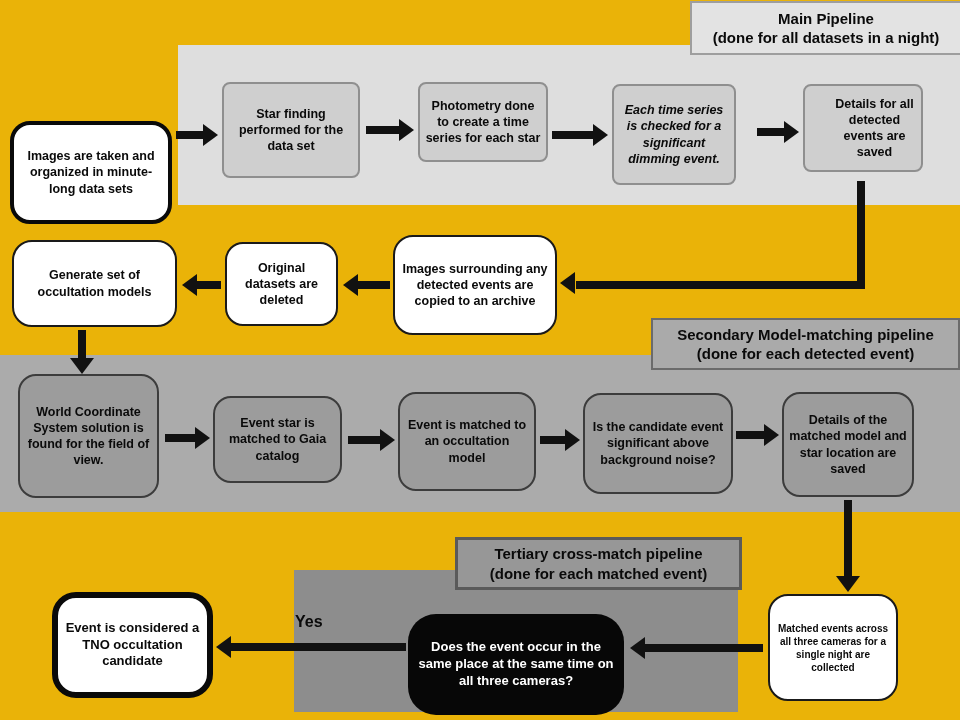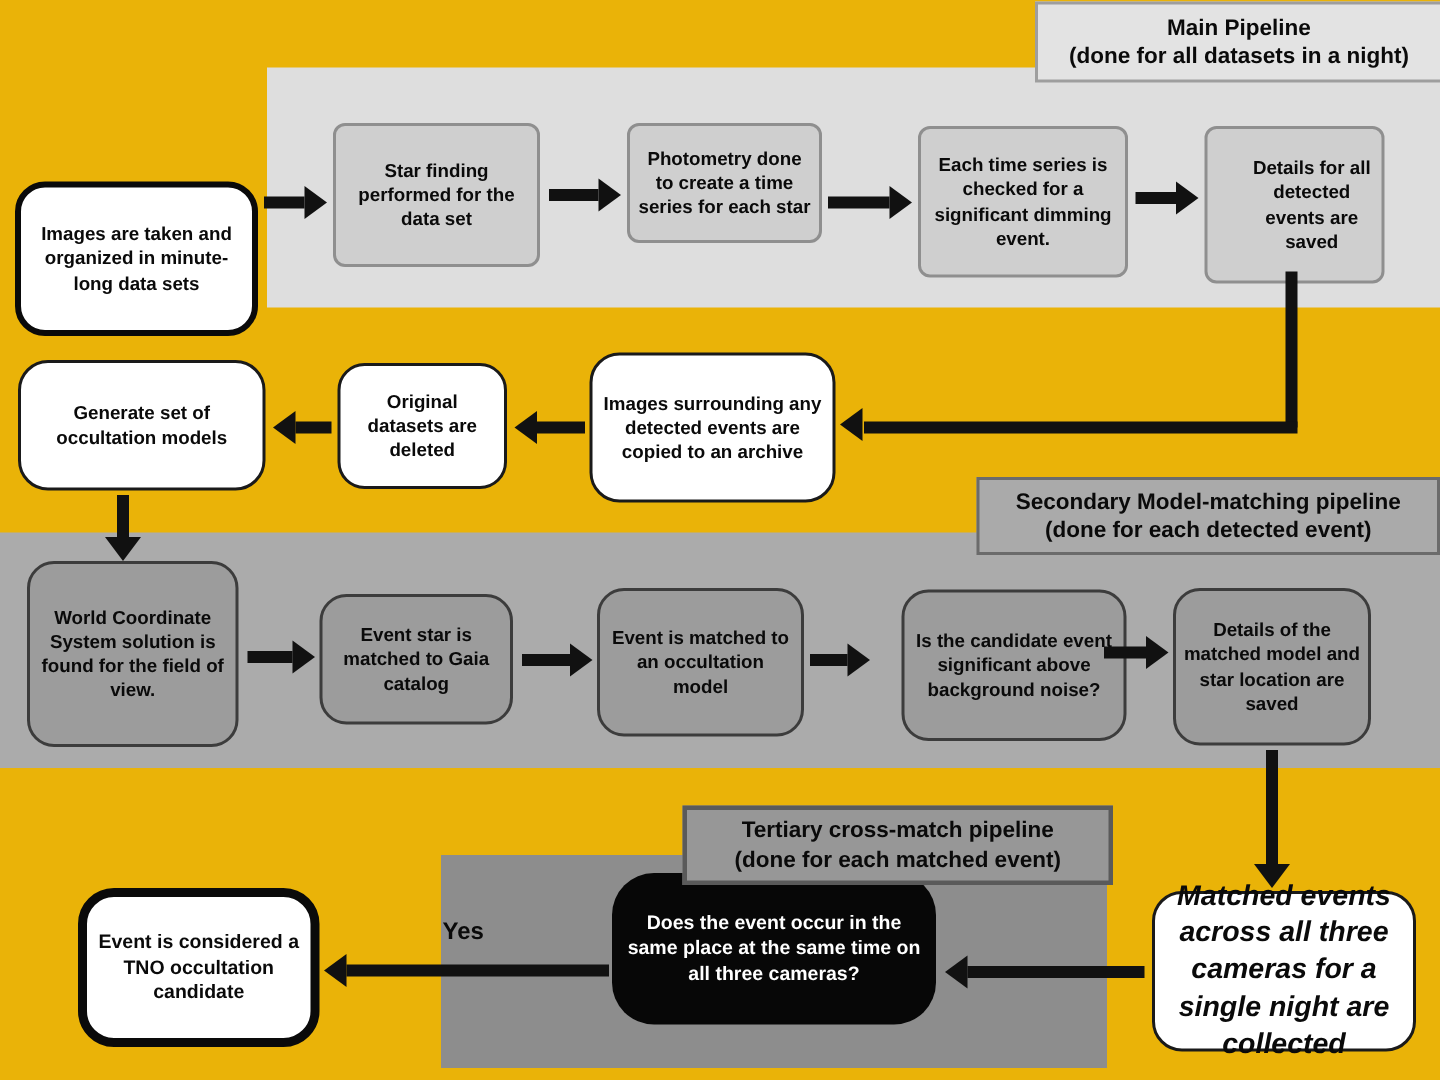--- a/index.html
+++ b/index.html
@@ -71,26 +71,26 @@
   <div class="node n-light" style="left:222px;top:82px;width:138px;height:96px;">Star finding performed for the data set</div>
   <div class="arrow h" style="left:366px;top:119px;width:48px;">
       <div class="shaft"></div>
       <div class="head head-r"></div>
     </div>
   <div class="node n-light" style="left:418px;top:82px;width:130px;height:80px;">Photometry done to create a time series for each star</div>
   <div class="arrow h" style="left:552px;top:124px;width:56px;">
       <div class="shaft"></div>
       <div class="head head-r"></div>
     </div>
-  <div class="node n-light" style="left:612px;top:84px;width:140px;height:101px;">Each time series is checked for a significant dimming event.</div>
+  <div class="node n-light" style="left:612px;top:84px;width:124px;height:101px;font-style:italic;">Each time series is checked for a significant dimming event.</div>
   <div class="arrow h" style="left:757px;top:121px;width:42px;">
       <div class="shaft"></div>
       <div class="head head-r"></div>
     </div>
-  <div class="node n-light" style="left:803px;top:84px;width:120px;height:105px;padding-left:28px;">Details for all detected events are saved</div>
+  <div class="node n-light" style="left:803px;top:84px;width:120px;height:88px;padding-left:28px;">Details for all detected events are saved</div>
 
   <div class="seg" style="left:857px;top:181px;width:8px;height:104px;"></div>
   <div class="seg" style="left:576px;top:281px;width:289px;height:8px;"></div>
   <div class="head head-l" style="position:absolute;left:560px;top:272px;z-index:3;"></div>
 
   <div class="node n-white" style="left:393px;top:235px;width:164px;height:100px;">Images surrounding any detected events are copied to an archive</div>
   <div class="arrow h" style="left:343px;top:274px;width:47px;">
       <div class="head head-l"></div>
       <div class="shaft"></div>
     </div>
@@ -113,37 +113,37 @@
   <div class="node n-dark" style="left:213px;top:396px;width:129px;height:87px;">Event star is matched to Gaia catalog</div>
   <div class="arrow h" style="left:348px;top:429px;width:47px;">
       <div class="shaft"></div>
       <div class="head head-r"></div>
     </div>
   <div class="node n-dark" style="left:398px;top:392px;width:138px;height:99px;">Event is matched to an occultation model</div>
   <div class="arrow h" style="left:540px;top:429px;width:40px;">
       <div class="shaft"></div>
       <div class="head head-r"></div>
     </div>
-  <div class="node n-dark" style="left:601px;top:393px;width:150px;height:101px;">Is the candidate event significant above background noise?</div>
+  <div class="node n-dark" style="left:583px;top:393px;width:150px;height:101px;">Is the candidate event significant above background noise?</div>
   <div class="arrow h" style="left:736px;top:424px;width:43px;">
       <div class="shaft"></div>
       <div class="head head-r"></div>
     </div>
   <div class="node n-dark" style="left:782px;top:392px;width:132px;height:105px;">Details of the matched model and star location are saved</div>
   <div class="arrow v" style="left:836px;top:500px;height:92px;">
       <div class="shaft"></div>
       <div class="head head-d"></div>
     </div>
 
-  <div class="node n-white" style="left:768px;top:594px;width:176px;height:107px;font-size:19px;font-style:italic;">Matched events across all three cameras for a single night are collected</div>
+  <div class="node n-white" style="left:768px;top:594px;width:130px;height:107px;font-size:10px;">Matched events across all three cameras for a single night are collected</div>
   <div class="arrow h" style="left:630px;top:637px;width:133px;">
       <div class="head head-l"></div>
       <div class="shaft"></div>
     </div>
-  <div class="node n-black" style="left:408px;top:582px;width:216px;height:101px;">Does the event occur in the same place at the same time on all three cameras?</div>
+  <div class="node n-black" style="left:408px;top:614px;width:216px;height:101px;">Does the event occur in the same place at the same time on all three cameras?</div>
   <div class="arrow h" style="left:216px;top:636px;width:190px;">
       <div class="head head-l"></div>
       <div class="shaft"></div>
     </div>
   <div class="yes" style="left:295px;top:613px;">Yes</div>
   <div class="node n-xthick" style="left:52px;top:592px;width:161px;height:106px;">Event is considered a TNO occultation candidate</div>
 
 </div>
 
 </body></html>

